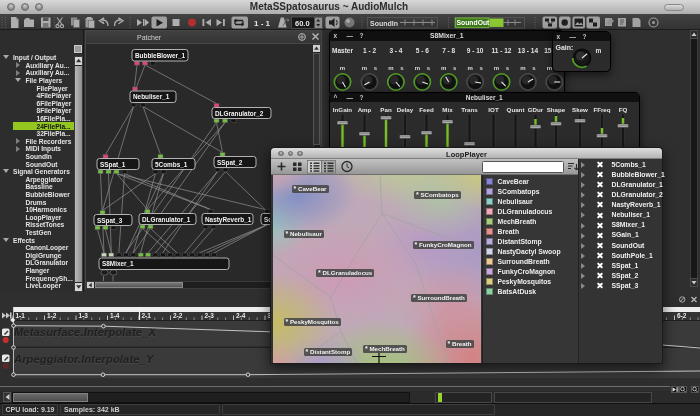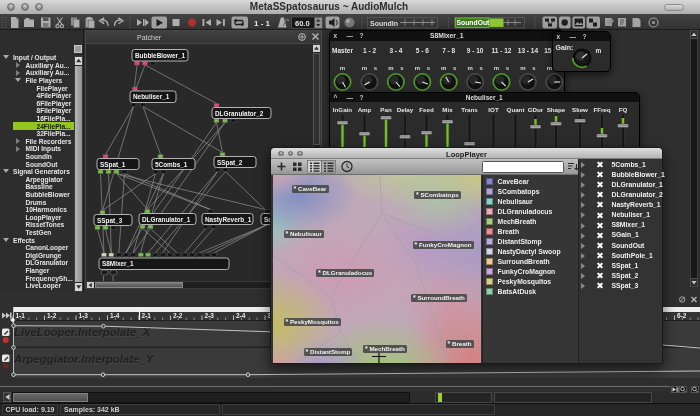--- a/index.html
+++ b/index.html
@@ -443,21 +443,21 @@
 <line x1="666.6" y1="11.5" x2="666.6" y2="14" stroke="#a8a8a8" stroke-width="0.8"></line>
 <text x="677.0" y="11.5" font-size="6.5" font-weight="bold" fill="#e8e8e8">6-2</text>
 <line x1="674.5" y1="9.5" x2="674.5" y2="14" stroke="#d0d0d0" stroke-width="0.9"></line>
 <line x1="682.4" y1="11.5" x2="682.4" y2="14" stroke="#a8a8a8" stroke-width="0.8"></line>
 <line x1="690.2" y1="11.5" x2="690.2" y2="14" stroke="#a8a8a8" stroke-width="0.8"></line>
 <line x1="698.1" y1="11.5" x2="698.1" y2="14" stroke="#a8a8a8" stroke-width="0.8"></line>
 <line x1="139.5" y1="1" x2="139.5" y2="14" stroke="#f2f2f2" stroke-width="1.2"></line>
 </svg>
 <div class="abs" style="left:13px;top:320px;width:687px;height:26px;background:#3a3a3a;border-top:1px solid #1f1f1f;"></div>
 <div class="abs" style="left:13px;top:346.5px;width:687px;height:31.5px;background:#3a3a3a;border-top:1px solid #232323;"></div>
-<div class="lanelbl abs" style="left:14px;top:325.5px;">LiveLooper.Interpolate_X</div>
+<div class="lanelbl abs" style="left:14px;top:325.5px;">Metasurface.Interpolate_X</div>
 <div class="lanelbl abs" style="left:14px;top:352.5px;">Arpeggiator.Interpolate_Y</div>
 <svg class="abs" style="left:0;top:300px;" width="700" height="90" viewBox="0 0 700 90">
 <line x1="13.5" y1="7" x2="13.5" y2="74.7" stroke="#c8c8c8" stroke-width="0.9"></line>
 <polyline points="13.5,25.7 103.4,26.2 661,44.9 700,48" fill="none" stroke="#c4c4c4" stroke-width="1"></polyline>
 <polyline points="13.5,74.7 248,74.7 700,71" fill="none" stroke="#c4c4c4" stroke-width="1"></polyline>
 <circle cx="13.5" cy="25.7" r="1.8" fill="#3a3a3a" stroke="#e0e0e0" stroke-width="0.9"></circle>
 <circle cx="103.4" cy="26.2" r="1.8" fill="#3a3a3a" stroke="#e0e0e0" stroke-width="0.9"></circle>
 <circle cx="13.5" cy="47.5" r="1.8" fill="#3a3a3a" stroke="#e0e0e0" stroke-width="0.9"></circle>
 <circle cx="13.5" cy="74.7" r="1.8" fill="#3a3a3a" stroke="#e0e0e0" stroke-width="0.9"></circle>
 <circle cx="103" cy="74.7" r="1.8" fill="#3a3a3a" stroke="#e0e0e0" stroke-width="0.9"></circle>

